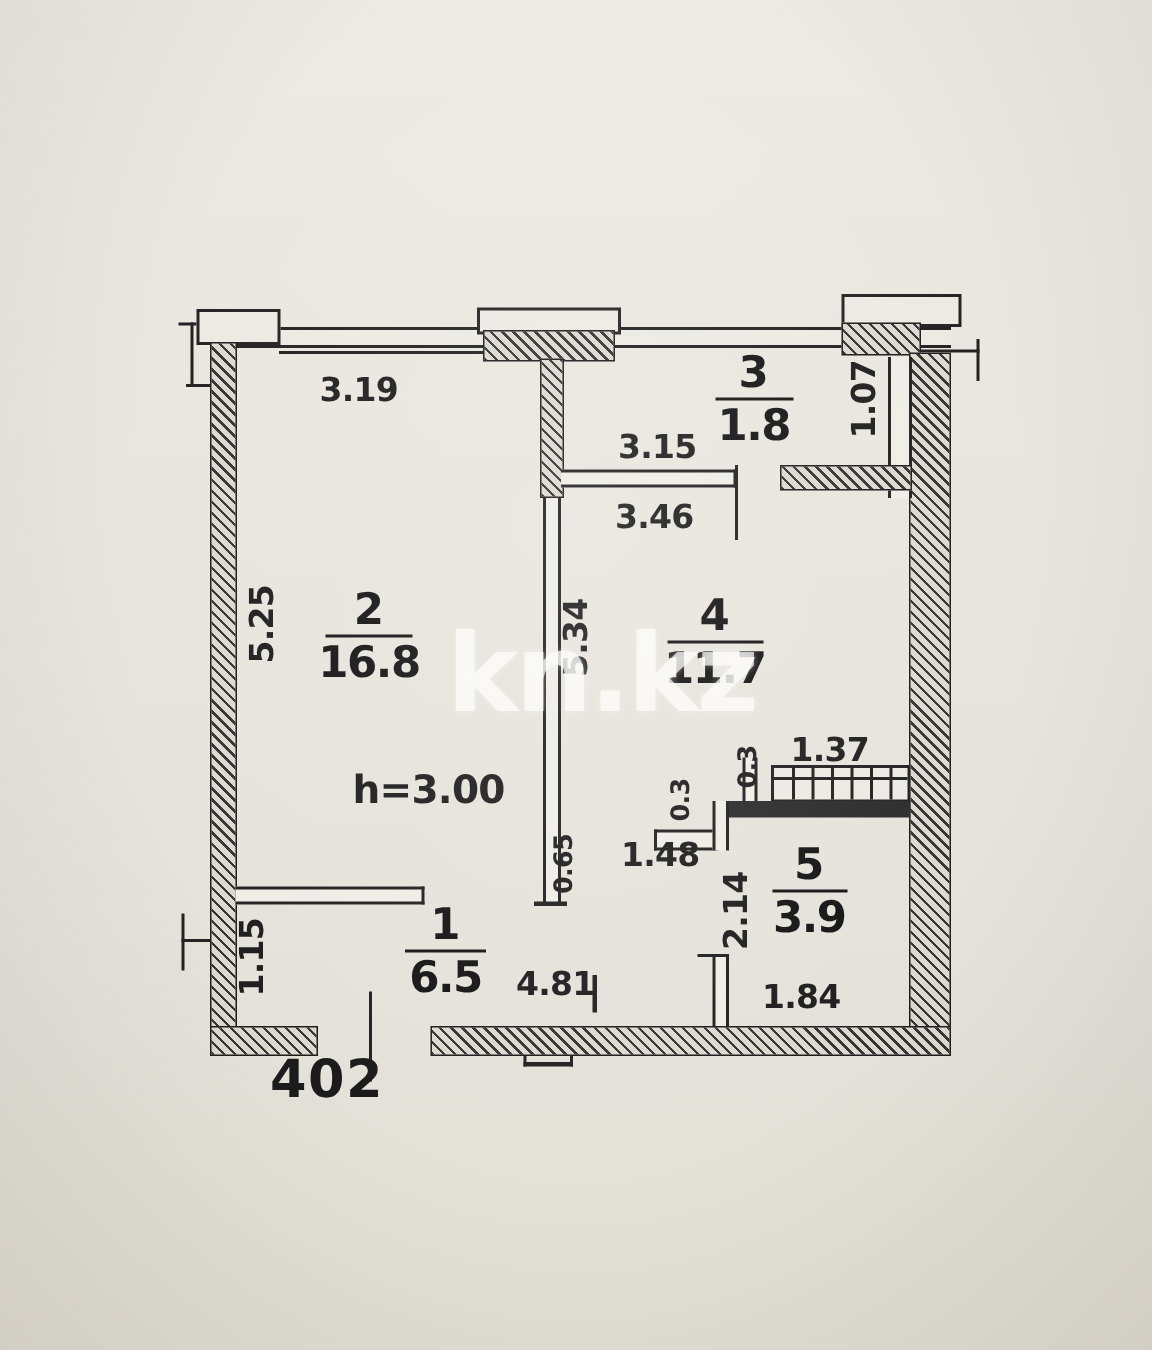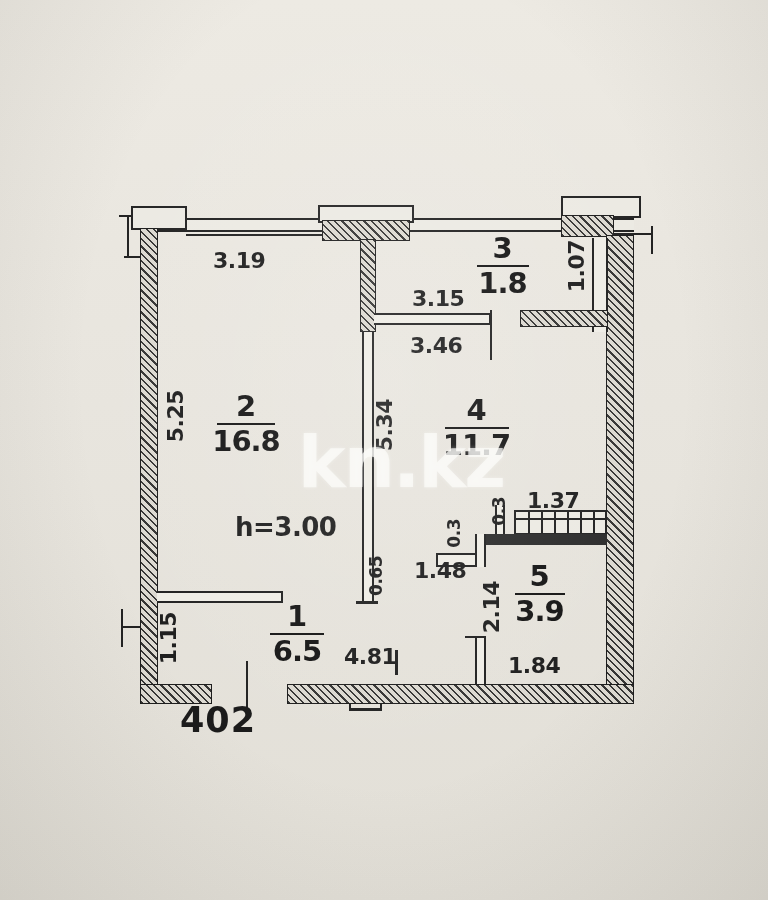--- a/index.html
+++ b/index.html
@@ -149,15 +149,15 @@
   <div class="abs room-label" style="left:252px;top:602px;width:90px;">
     <div class="room-num">1</div>
     <div class="frac-line" style="width:54px;"></div>
     <div class="room-area">6.5</div>
   </div>
 
   <div id="apt-number" class="abs" style="left:180px;top:700px;">402</div>
 
 </div>
 
-<div id="watermark" class="abs" style="left:296px;top:420px;width:210px;text-align:center;">kn.kz</div>
+<div id="watermark" class="abs" style="left:296px;top:407px;width:210px;text-align:center;">kn.kz</div>
 
 <div id="photo-vignette"></div>
 
 </body></html>

